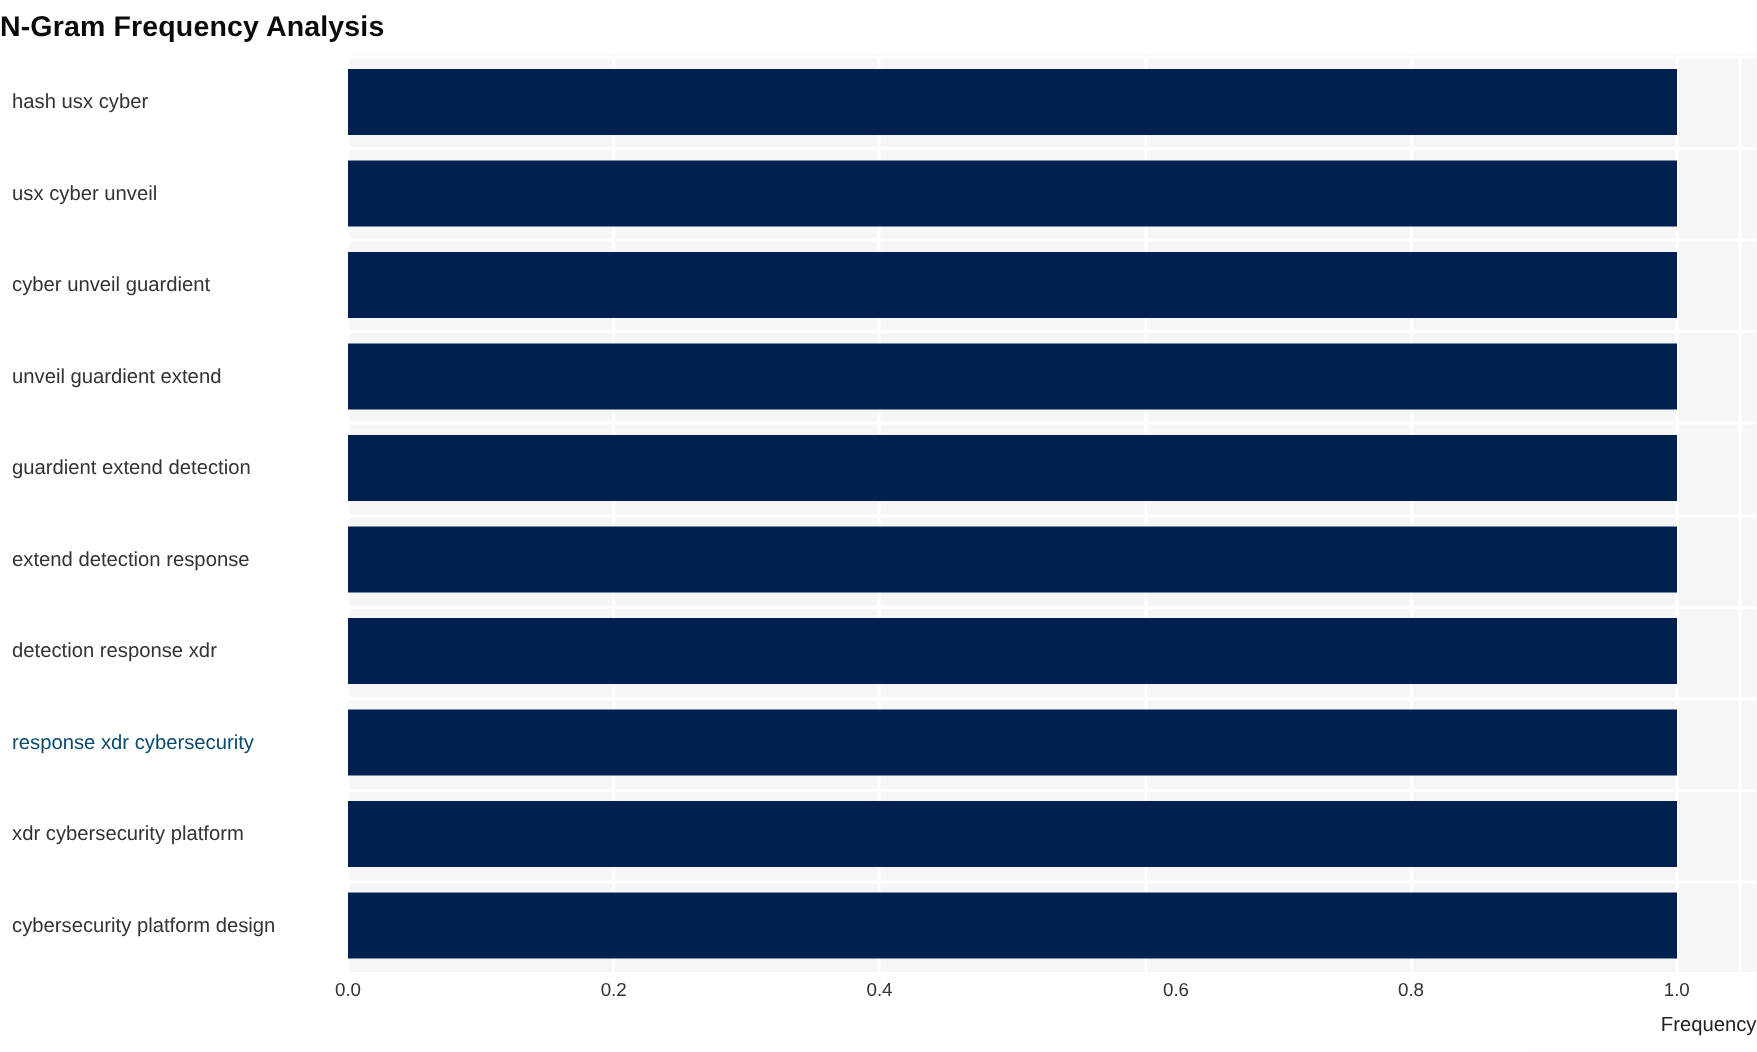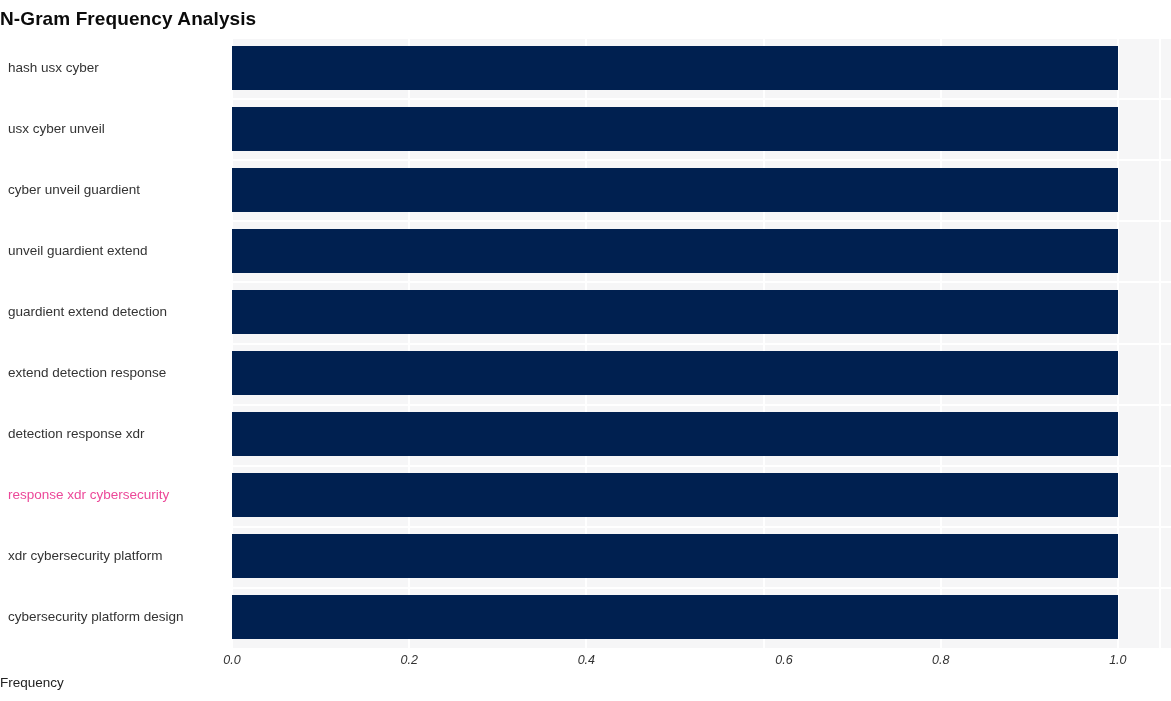--- a/index.html
+++ b/index.html
@@ -90,39 +90,38 @@
     height: 611px;
   }
 
   
   #x-tick-layer {
     position: absolute;
     left: 0;
     top: 652px;
     width: 1171px;
     height: 20px;
-    font-style: italic;
   }
 
   .xtick {
     position: absolute;
     top: 0;
     transform: translateX(-50%);
     font-size: 12.5px;
     color: #333333;
     white-space: nowrap;
     line-height: 16px;
   }
 
   #x-axis-label {
     position: absolute;
     left: 0;
     top: 675px;
     width: 1171px;
-    text-align: left;
+    text-align: right;
     font-size: 13.5px;
     color: #222222;
     white-space: nowrap;
   }
 </style>
 </head>
 <body>
 
 <div id="figure" style="background: rgb(255, 255, 255);">
 
@@ -165,21 +164,21 @@
   </div>
 
   <div id="y-tick-layer">
       <div class="ytick" style="top: 22.55px; color: rgb(51, 51, 51);">hash usx cyber</div>
       <div class="ytick" style="top: 83.65px; color: rgb(51, 51, 51);">usx cyber unveil</div>
       <div class="ytick" style="top: 144.75px; color: rgb(51, 51, 51);">cyber unveil guardient</div>
       <div class="ytick" style="top: 205.85px; color: rgb(51, 51, 51);">unveil guardient extend</div>
       <div class="ytick" style="top: 328.05px; color: rgb(51, 51, 51);">extend detection response</div>
       <div class="ytick" style="top: 266.95px; color: rgb(51, 51, 51);">guardient extend detection</div>
       <div class="ytick" style="top: 389.15px; color: rgb(51, 51, 51);">detection response xdr</div>
-      <div class="ytick" style="top: 450.25px; color: #ec4899;">response xdr cybersecurity</div>
+      <div class="ytick" style="top: 450.25px; color: #0c4a6e;">response xdr cybersecurity</div>
       <div class="ytick" style="top: 511.35px; color: rgb(51, 51, 51);">xdr cybersecurity platform</div>
       <div class="ytick" style="top: 572.45px; color: rgb(51, 51, 51);">cybersecurity platform design</div>
     </div>
 
   <div id="x-tick-layer">
       <div class="xtick" style="left: 232px; color: rgb(51, 51, 51);">0.0</div>
       <div class="xtick" style="left: 409.17px; color: rgb(51, 51, 51);">0.2</div>
       <div class="xtick" style="left: 586.34px; color: rgb(51, 51, 51);">0.4</div>
       <div class="xtick" style="left: 784px; color: rgb(51, 51, 51);">0.6</div>
       <div class="xtick" style="left: 940.679px; color: rgb(51, 51, 51);">0.8</div>

